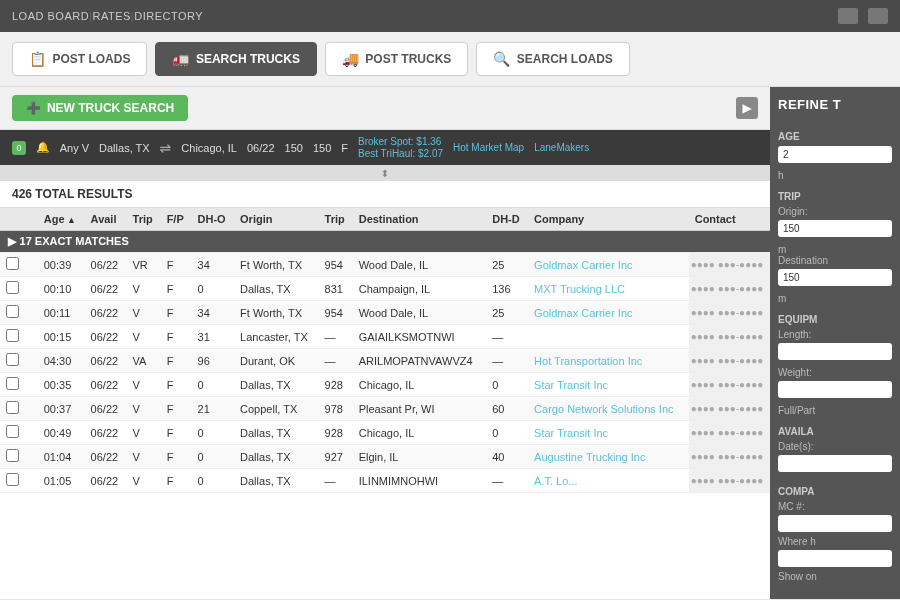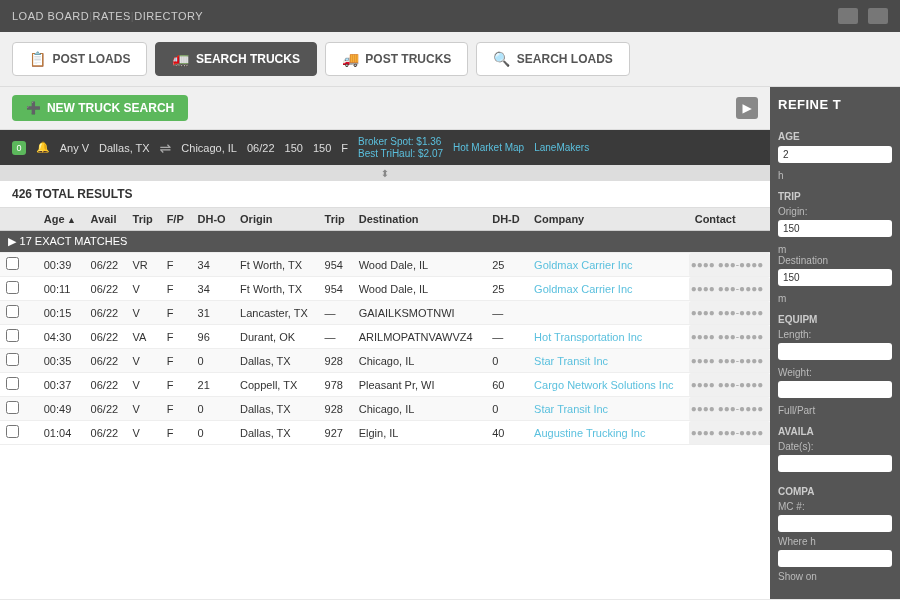--- a/index.html
+++ b/index.html
@@ -213,21 +213,21 @@
       border-bottom: 1px solid #ccc;
       white-space: nowrap;
     }
     thead th.sort-asc::after { content: ' ▲'; font-size: 9px; }
 
     .exact-matches-row td {
       background: #555;
       color: #fff;
       padding: 4px 8px;
       font-size: 11px;
-      font-weight: normal;
+      font-weight: bold;
     }
     tbody tr:nth-child(even):not(.exact-matches-row) {
       background: #f9f9f9;
     }
     tbody td {
       padding: 4px 6px;
       color: #333;
       border-bottom: 1px solid #eee;
       white-space: nowrap;
     }
@@ -404,20 +404,35 @@
       <td>Ft Worth, TX</td>
       <td>954</td>
       <td>Wood Dale, IL</td>
       <td>25</td>
       <td class="company-link">Goldmax Carrier Inc</td>
       <td class="contact-blurred">●●●● ●●●-●●●●</td>
     </tr>
             <tr>
       <td class="checkbox-cell"><input type="checkbox" style=""></td>
       <td></td>
+      <td>00:10</td>
+      <td>06/22</td>
+      <td>V</td>
+      <td>F</td>
+      <td>0</td>
+      <td>Dallas, TX</td>
+      <td>831</td>
+      <td>Champaign, IL</td>
+      <td>136</td>
+      <td class="company-link">MXT Trucking LLC</td>
+      <td class="contact-blurred">●●●● ●●●-●●●●</td>
+    </tr>
+            <tr>
+      <td class="checkbox-cell"><input type="checkbox" style=""></td>
+      <td></td>
       <td>00:11</td>
       <td>06/22</td>
       <td>V</td>
       <td>F</td>
       <td>34</td>
       <td>Ft Worth, TX</td>
       <td>954</td>
       <td>Wood Dale, IL</td>
       <td>25</td>
       <td class="company-link">Goldmax Carrier Inc</td>
@@ -506,20 +521,35 @@
       <td>V</td>
       <td>F</td>
       <td>0</td>
       <td>Dallas, TX</td>
       <td>927</td>
       <td>Elgin, IL</td>
       <td>40</td>
       <td class="company-link">Augustine Trucking Inc</td>
       <td class="contact-blurred">●●●● ●●●-●●●●</td>
     </tr>
+            <tr>
+      <td class="checkbox-cell"><input type="checkbox" style=""></td>
+      <td></td>
+      <td>01:05</td>
+      <td>06/22</td>
+      <td>V</td>
+      <td>F</td>
+      <td>0</td>
+      <td>Dallas, TX</td>
+      <td>—</td>
+      <td>ILINMIMNOHWI</td>
+      <td>—</td>
+      <td class="company-link">A.T. Lo...</td>
+      <td class="contact-blurred">●●●● ●●●-●●●●</td>
+    </tr>
           </tbody>
       </table>
     </div>
 
   </div>
 
   <div class="right-panel">
     <div class="panel-title">REFINE T</div>
 
     <div class="section-label">AGE</div>

